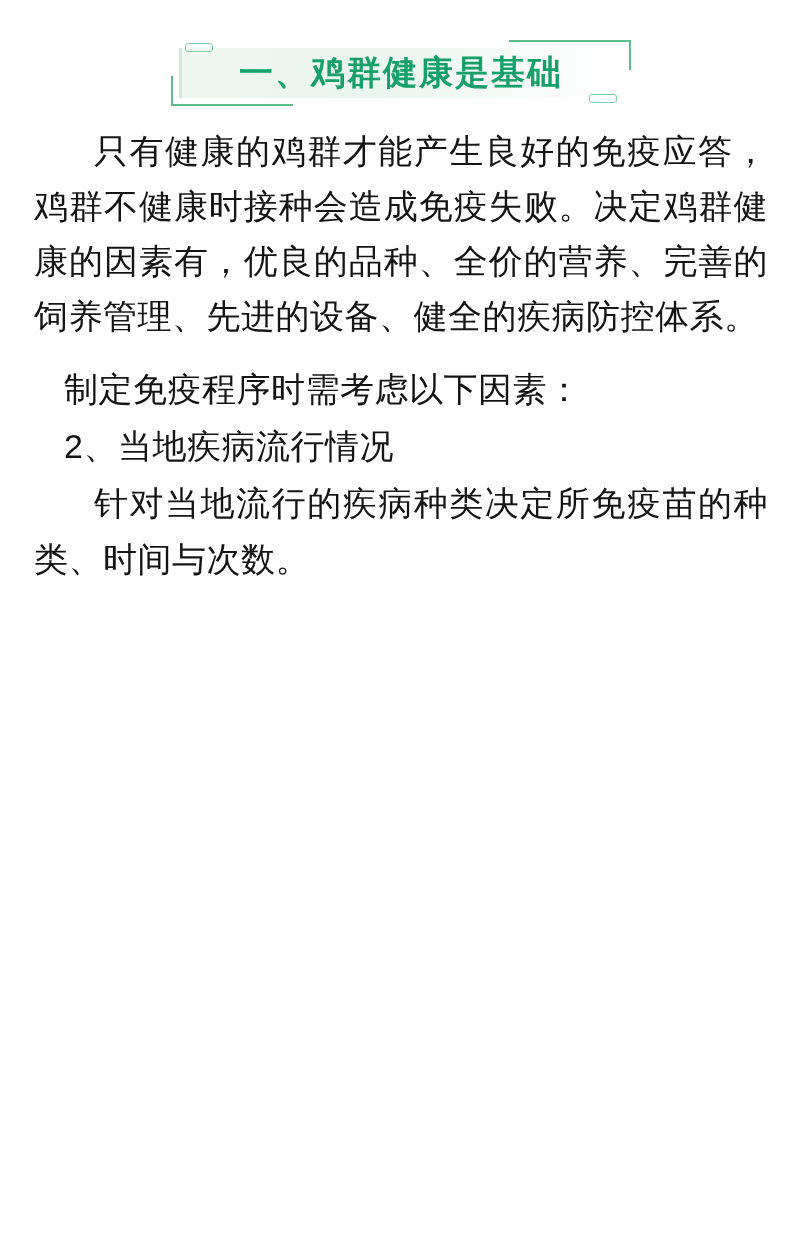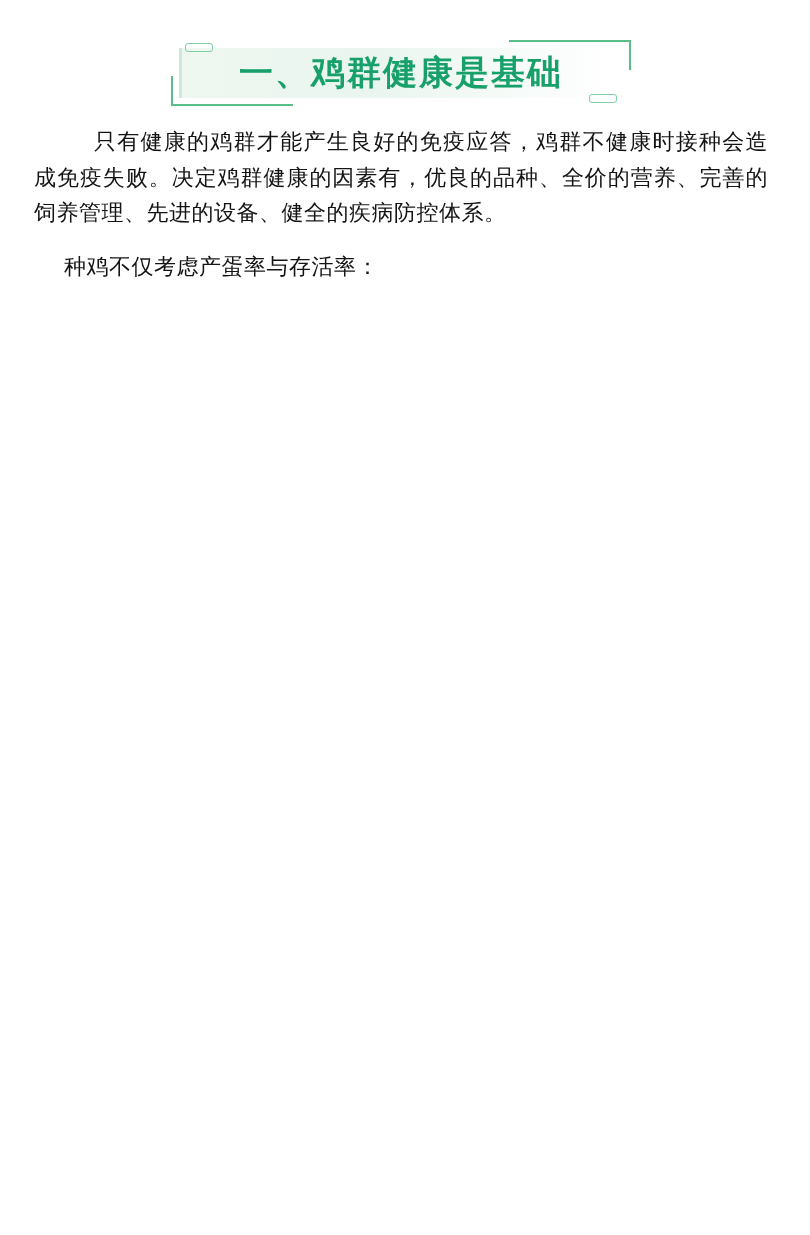--- a/index.html
+++ b/index.html
@@ -90,21 +90,21 @@
     justify-content: center;
     font-size: 34px;
     font-weight: bold;
     letter-spacing: 2px;
     color: #18a06a;
     white-space: nowrap;
   }
 
   
   .para {
-    font-size: 22px;
+    font-size: 34px;
     line-height: 1.62;
     letter-spacing: 0.5px;
     color: #141414;
     text-align: justify;
     margin: 0 0 2px 0;
   }
   .para.indent {
     text-indent: 60px;
   }
   .para.noindent {
@@ -132,16 +132,18 @@
   </div>
 
   <div class="block">
     <p class="para indent">只有健康的鸡群才能产生良好的免疫应答，鸡群不健康时接种会造成免疫失败。决定鸡群健康的因素有，优良的品种、全价的营养、完善的饲养管理、先进的设备、健全的疾病防控体系。</p>
   </div>
 
   <div class="gap-md"></div>
 
 
   <div class="block">
-    <p class="para noindent">种鸡不仅考虑产蛋率与存活率：</p>
+    <p class="para noindent">制定免疫程序时需考虑以下因素：</p>
+    <p class="para noindent">2、当地疾病流行情况</p>
+    <p class="para indent">针对当地流行的疾病种类决定所免疫苗的种类、时间与次数。</p>
   </div>
 
 </div>
 
 </body></html>

